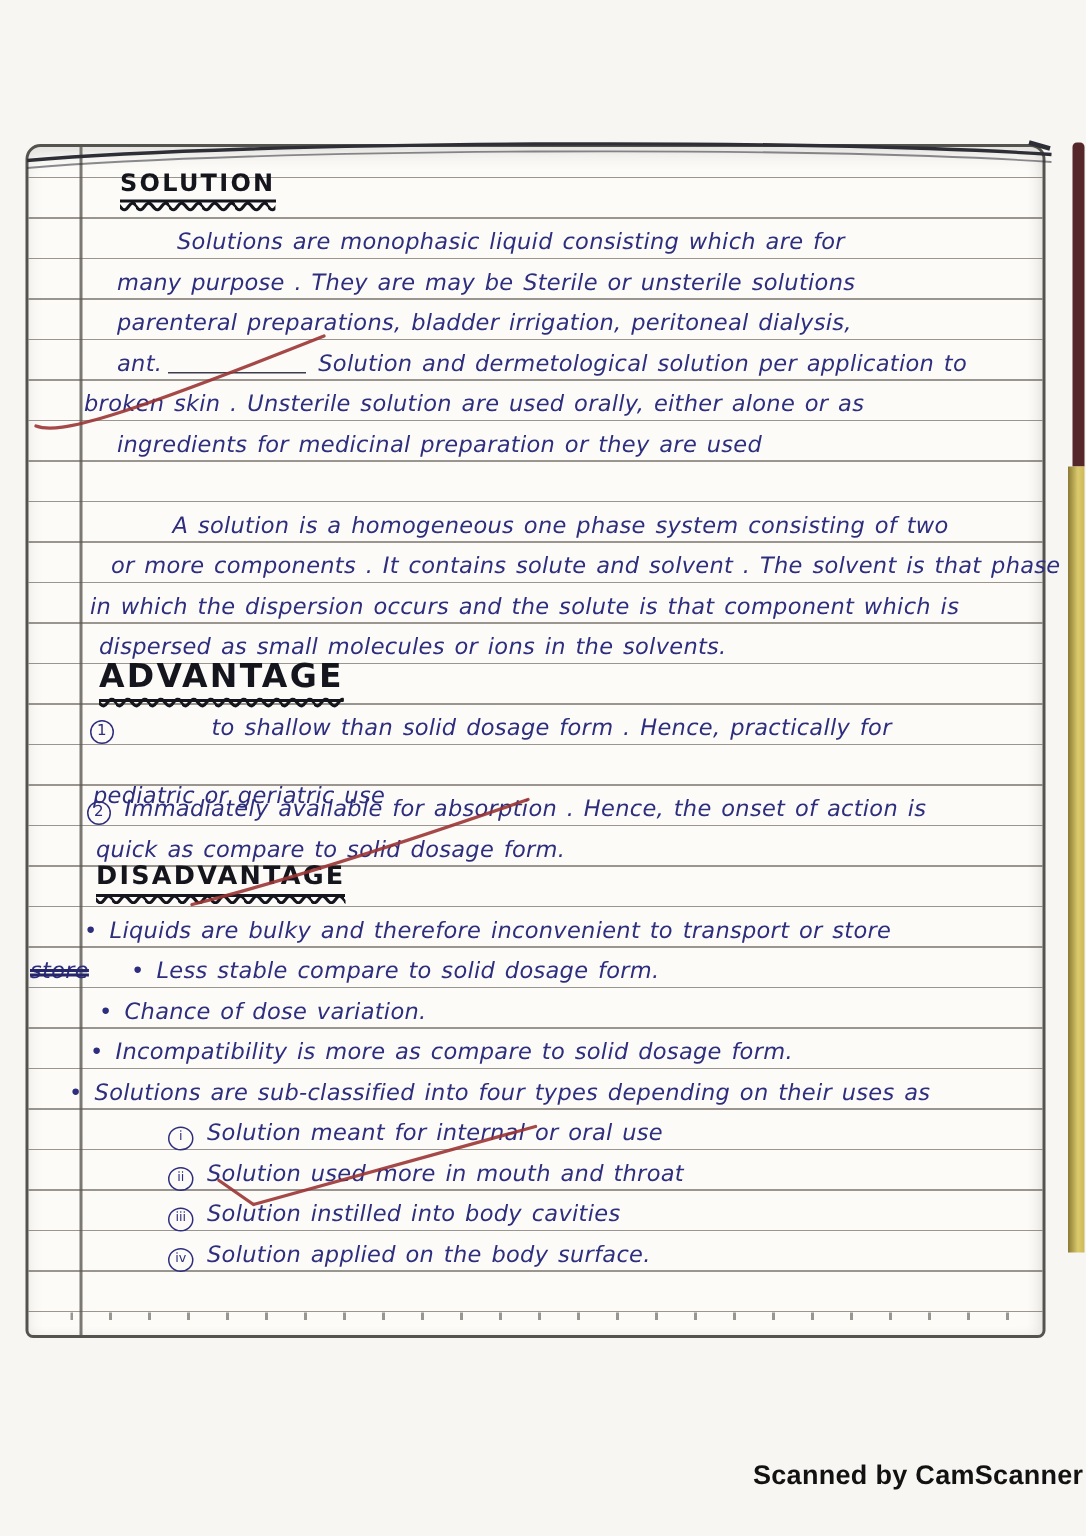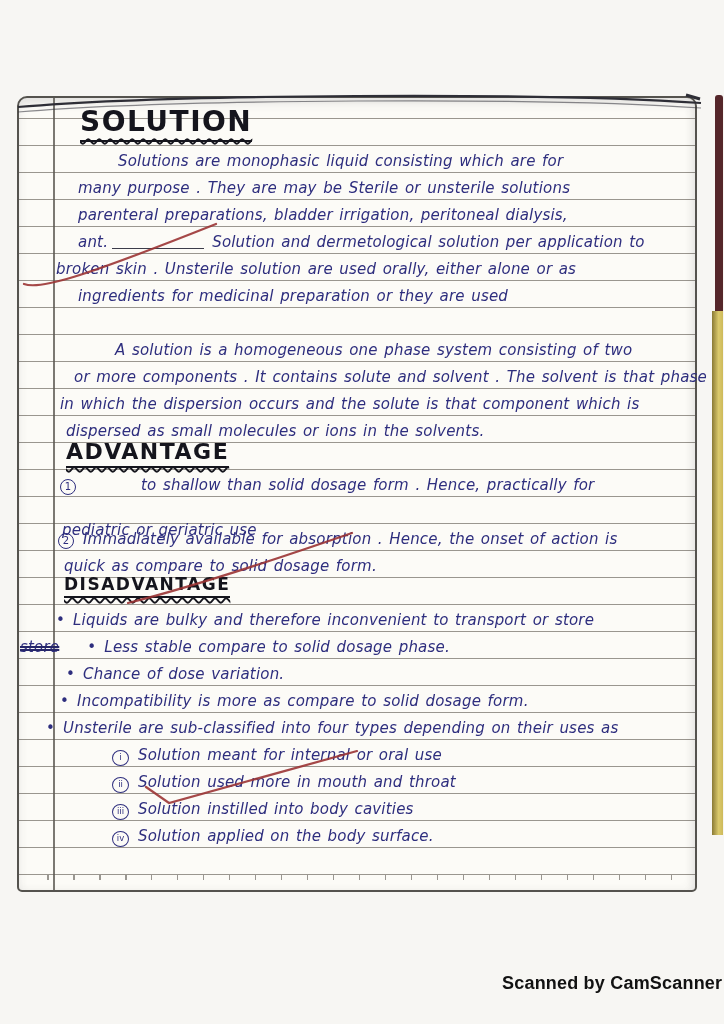--- a/index.html
+++ b/index.html
@@ -26,21 +26,21 @@
     position:absolute;white-space:nowrap;
     color:#2e2e7e;font-style:italic;font-size:15px;
     letter-spacing:.2px;word-spacing:1.5px;line-height:20px;
   }
   .heading{
     font-style:normal;font-weight:bold;color:#15151d;
     letter-spacing:1.5px;
     text-decoration:underline;text-decoration-style:wavy;
     text-decoration-thickness:1.5px;text-underline-offset:7px;
   }
-  .h1{font-size:28px;text-align:center;}
+  .h1{font-size:16px;text-align:center;}
   .h2{font-size:22px;}
   .h3{font-size:17px;}
   .heading .hline{border-bottom:2px solid #15151d;padding-bottom:2px;}
   .bullet{font-style:normal;margin-right:8px;}
   .m-circle,.m-roman{
     display:inline-block;box-sizing:border-box;
     border:1.4px solid #2e2e7e;border-radius:50%;
     font-style:normal;text-align:center;margin-right:9px;vertical-align:0px;
   }
   .m-circle{width:16px;height:16px;font-size:10px;line-height:13px;}
@@ -91,24 +91,24 @@
 <div class="row heading h2" style="top:442px;left:66px"><span class="hline">ADVANTAGE</span></div>
 
 <div class="row" style="top:475px;left:60px"><span class="m-circle">1</span><span class="gap-adv">to shallow than solid dosage form . Hence, practically for</span></div>
 <div class="row" style="top:520px;left:62px"><span>pediatric or geriatric use</span></div>
 <div class="row" style="top:529px;left:58px"><span class="m-circle">2</span><span>Immadiately available for absorption . Hence, the onset of action is</span></div>
 <div class="row" style="top:556px;left:64px"><span>quick as compare to solid dosage form.</span></div>
 
 <div class="row heading h3" style="top:574px;left:64px"><span class="hline">DISADVANTAGE</span></div>
 
 <div class="row" style="top:610px;left:56px"><span class="bullet">•</span><span>Liquids are bulky and therefore inconvenient to transport or store</span></div>
-<div class="row" style="top:637px;left:20px"><span class="struck">store</span><span class="bullet">•</span><span>Less stable compare to solid dosage phase.</span></div>
+<div class="row" style="top:637px;left:20px"><span class="struck">store</span><span class="bullet">•</span><span>Less stable compare to solid dosage form.</span></div>
 <div class="row" style="top:664px;left:66px"><span class="bullet">•</span><span>Chance of dose variation.</span></div>
 <div class="row" style="top:691px;left:60px"><span class="bullet">•</span><span>Incompatibility is more as compare to solid dosage form.</span></div>
-<div class="row" style="top:718px;left:46px"><span class="bullet">•</span><span>Unsterile are sub-classified into four types depending on their uses as</span></div>
+<div class="row" style="top:718px;left:46px"><span class="bullet">•</span><span>Solutions are sub-classified into four types depending on their uses as</span></div>
 
 <div class="row" style="top:745px;left:112px"><span class="m-roman">i</span><span>Solution meant for internal or oral use</span></div>
 <div class="row" style="top:772px;left:112px"><span class="m-roman">ii</span><span>Solution used more in mouth and throat</span></div>
 <div class="row" style="top:799px;left:112px"><span class="m-roman">iii</span><span>Solution instilled into body cavities</span></div>
 <div class="row" style="top:826px;left:112px"><span class="m-roman">iv</span><span>Solution applied on the body surface.</span></div>
 
 <svg class="overlay" width="724" height="1024" viewBox="0 0 724 1024">
   <g stroke="#2e2e36" fill="none">
     <path d="M18,107 C170,94 540,92 701,103" stroke-width="2.2"></path>
     <path d="M18,112 C170,99 540,97 701,108" stroke-width="1.2" opacity="0.55"></path>

